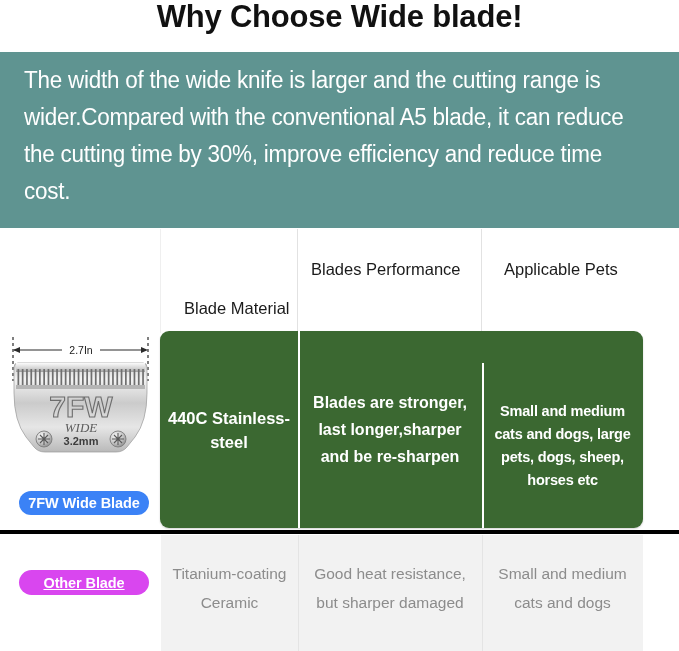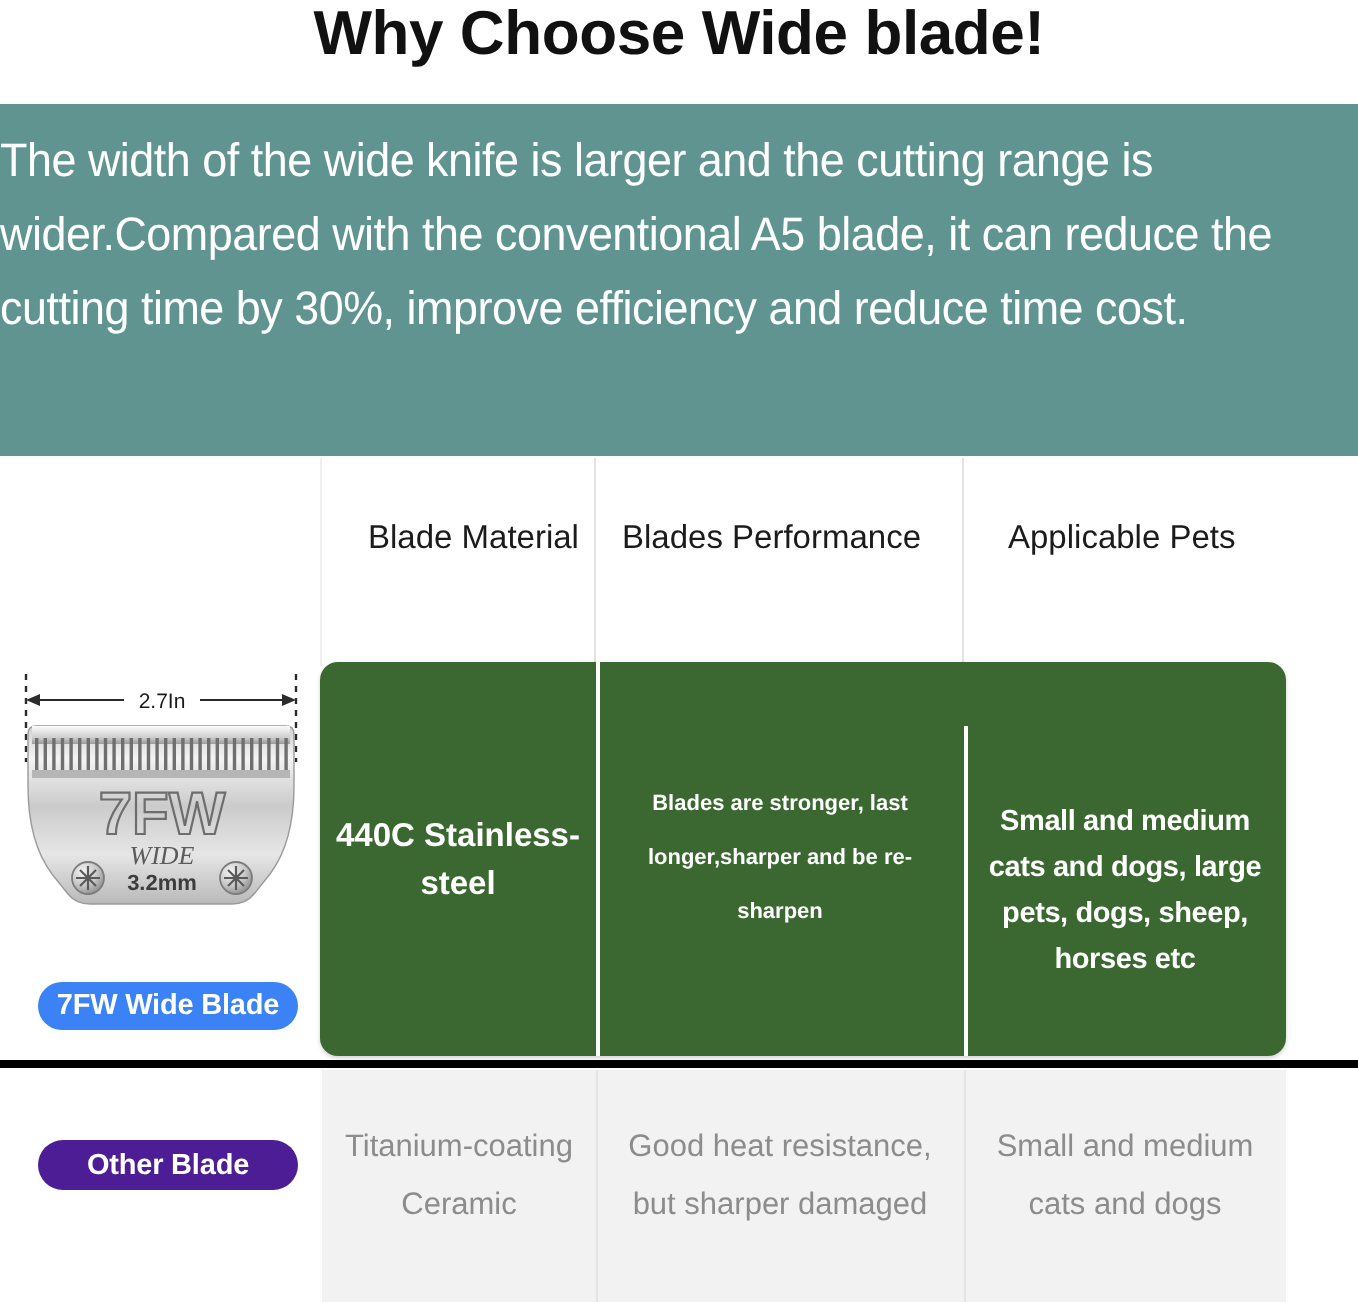--- a/index.html
+++ b/index.html
@@ -33,21 +33,21 @@
 
   
   .intro-banner {
     position: absolute;
     top: 52px;
     left: 0;
     width: 679px;
     height: 176px;
     background: #5f9491;
     box-sizing: border-box;
-    padding: 10px 8px 0 0;
+    padding: 10px 8px 0 24px;
   }
   .intro-text {
     color: #ffffff;
     font-size: 23.5px;
     line-height: 37px;
     font-family: "Liberation Sans", sans-serif;
     letter-spacing: -0.25px;
     transform: scaleX(0.955);
     transform-origin: left top;
   }
@@ -80,21 +80,21 @@
     height: 104px;
   }
   .header-cell {
     position: absolute;
     top: 27px;
     font-size: 16.5px;
     line-height: 27px;
     color: #1b1b1b;
     font-family: "Liberation Sans", sans-serif;
   }
-  .header-cell.h1 { left: 184px; width: 110px; }
+  .header-cell.h1 { left: 184px; width: 110px; margin-top: 39px; }
   .header-cell.h2 { left: 311px; width: 160px; }
   .header-cell.h3 { left: 504px; width: 160px; }
 
   
   .green-row {
     position: absolute;
     top: 102px;
     left: 160px;
     width: 483px;
     height: 197px;
@@ -116,21 +116,21 @@
   .green-cell + .green-cell::before {
     content: "";
     position: absolute;
     left: 0;
     top: 0;
     bottom: 0;
     width: 2px;
     background: #ffffff;
   }
   .gc1 { width: 138px; font-size: 16.5px; line-height: 24px; font-weight: bold; }
-  .gc2 { width: 184px; font-size: 11px; line-height: 27px; font-weight: bold; }
+  .gc2 { width: 184px; font-size: 16px; line-height: 27px; font-weight: bold; }
   .gc3 { width: 161px; font-size: 14.5px; line-height: 23px; font-weight: bold; letter-spacing: -0.2px; margin-top: 32px; }
 
   
   .black-rule {
     position: absolute;
     top: 301px;
     left: 0;
     width: 679px;
     height: 4px;
     background: #000000;
@@ -189,21 +189,22 @@
     top: 262px;
     width: 130px;
     height: 24px;
     background: #3b82f6;
   }
   .pill-gray {
     left: 19px;
     top: 341px;
     width: 130px;
     height: 25px;
-    background: #4c1d95;
+    background: #d946ef;
+    text-decoration: underline;
   }
 
   
   .blade-art {
     position: absolute;
     left: 0;
     top: 104px;
     width: 160px;
     height: 152px;
   }

